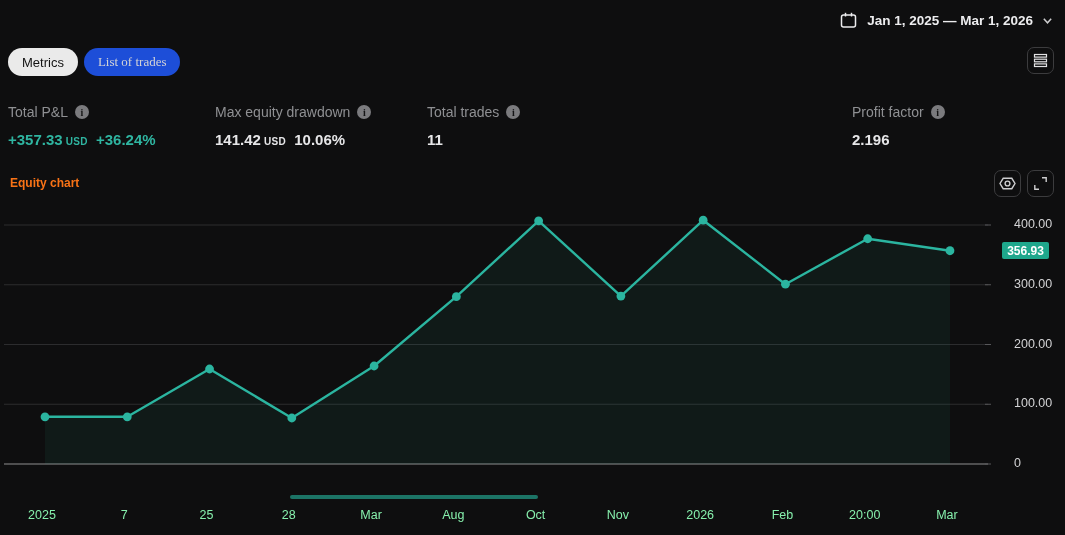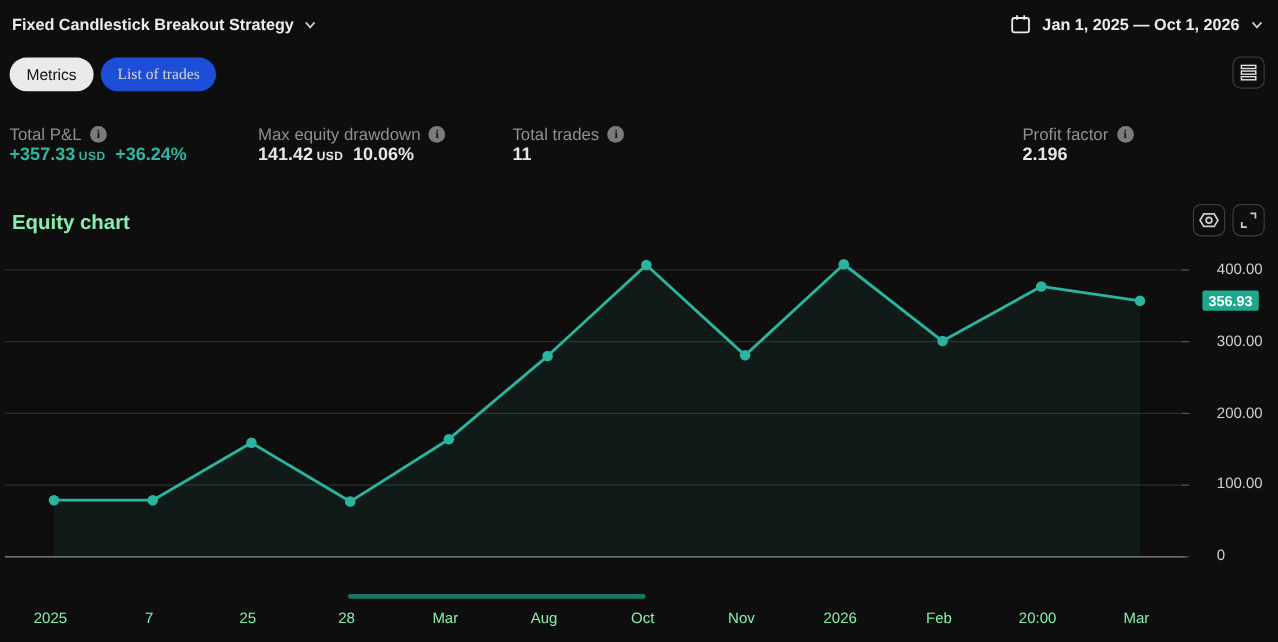--- a/index.html
+++ b/index.html
@@ -43,29 +43,29 @@
     font-size:14px; color:#8f9093;
   }
   .info-icon {
     width:14px; height:14px; border-radius:50%; background:#7b7b7e;
     color:#141415; font-size:10px; font-weight:700;
     display:inline-flex; align-items:center; justify-content:center;
     font-family:"Liberation Serif", serif;
   }
   .info-icon::after { content:"i"; }
   .metric .value-row {
-    display:flex; align-items:baseline; gap:8px; 
+    display:flex; align-items:baseline; gap:8px; margin-top:11px;
     font-size:15px; font-weight:700; color:#e6e6e8;
   }
   .metric .cur { font-size:10px; letter-spacing:.4px; margin-left:-5px; }
   .metric.positive .value-row { color:#2fb5a1; }
   
   .section-title {
     position:absolute; left:10px; top:176px;
-    font-size:17px; font-weight:700; color:#86efac;
+    font-size:12px; font-weight:700; color:#f97316;
   }
   #settings-btn { right:44px; top:170px; }
   #expand-btn { right:11px; top:170px; }
   
   .chart-wrap { position:absolute; left:0; top:205px; width:1065px; height:330px; }
   #equity-svg { position:absolute; left:0; top:0; }
   .y-tick-label {
     position:absolute; left:1001px; font-size:12.5px; color:#d3d3d5; width:60px;margin-left:13px;
   }
   .value-badge {
@@ -81,38 +81,30 @@
   .chart-scrollbar {
     position:absolute; left:290px; top:495px; width:248px; height:4px;
     background:#1c7466; border-radius:2px; cursor:ew-resize;
   }
 </style>
 </head>
 <body>
 
 <div class="app">
 
-  <div class="title-btn">
-    <span>Fixed Candlestick Breakout Strategy</span>
-    <span class="icon">
-      <svg width="11" height="11" viewBox="0 0 12 12">
-          <polyline points="2,4 6,8.5 10,4" fill="none" stroke="#cdcdcf" stroke-width="1.6"></polyline>
-        </svg>
-    </span>
-  </div>
 
   <div class="date-btn">
     <span class="icon">
       <svg width="19" height="19" viewBox="0 0 19 19">
         <rect x="2.5" y="4" width="14" height="12" rx="2" fill="none" stroke="#ececee" stroke-width="1.5"></rect>
         <line x1="6.5" y1="1.8" x2="6.5" y2="5.5" stroke="#ececee" stroke-width="1.5"></line>
         <line x1="12.5" y1="1.8" x2="12.5" y2="5.5" stroke="#ececee" stroke-width="1.5"></line>
       </svg>
     </span>
-    <span>Jan 1, 2025 — Oct 1, 2026</span>
+    <span>Jan 1, 2025 — Mar 1, 2026</span>
     <span class="icon">
       <svg width="11" height="11" viewBox="0 0 12 12">
           <polyline points="2,4 6,8.5 10,4" fill="none" stroke="#cdcdcf" stroke-width="1.6"></polyline>
         </svg>
     </span>
   </div>
 
   <div class="tabs">
     <div class="tab active">
       <span>Metrics</span>

